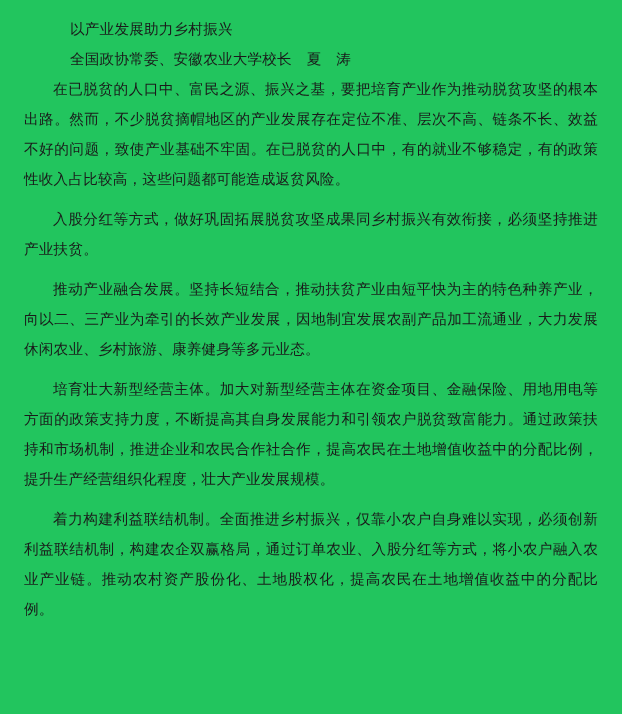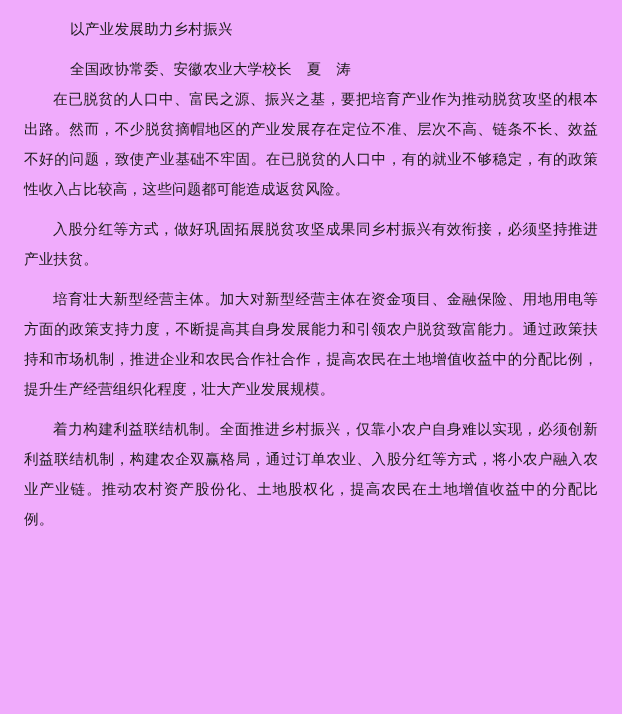--- a/index.html
+++ b/index.html
@@ -10,42 +10,41 @@
   body {
     width: 622px;
     height: 714px;
     overflow: hidden;
     font-family: "DejaVu Sans", "Liberation Sans", sans-serif;
   }
   .page {
     position: relative;
     width: 622px;
     height: 714px;
-    background: #f0abfc;
+    background: #22c55e;
     box-sizing: border-box;
     padding: 14px 24px 0 24px;
   }
   .doc-body {
     color: #1a1a1a;
     font-size: 14.6px;
     line-height: 30px;
     letter-spacing: 0.2px;
   }
   .title {
     margin: 0 0 0 0;
     padding-left: 46px;
     font-size: 14.6px;
     font-weight: normal;
     line-height: 30px;
     color: #1a1a1a;
   }
   .byline {
     padding-left: 46px;
     line-height: 30px;
-    margin-top: 10px;
     white-space: pre;
   }
   p.para {
     margin: 0;
     text-indent: 29px;
     text-align: justify;
     text-justify: inter-ideograph;
     line-height: 30px;
   }
   p.para + p.para {
@@ -60,17 +59,18 @@
 
 <div class="page">
   <div class="doc-body">
 
     <h1 class="title">以产业发展助力乡村振兴</h1>
 
     <div class="byline">全国政协常委、安徽农业大学校长　夏　涛</div>
 
     <p class="para first-para">在已脱贫的人口中、富民之源、振兴之基，要把培育产业作为推动脱贫攻坚的根本出路。然而，不少脱贫摘帽地区的产业发展存在定位不准、层次不高、链条不长、效益不好的问题，致使产业基础不牢固。在已脱贫的人口中，有的就业不够稳定，有的政策性收入占比较高，这些问题都可能造成返贫风险。</p>
     <p class="para">入股分红等方式，做好巩固拓展脱贫攻坚成果同乡村振兴有效衔接，必须坚持推进产业扶贫。</p>
+    <p class="para">推动产业融合发展。坚持长短结合，推动扶贫产业由短平快为主的特色种养产业，向以二、三产业为牵引的长效产业发展，因地制宜发展农副产品加工流通业，大力发展休闲农业、乡村旅游、康养健身等多元业态。</p>
     <p class="para">培育壮大新型经营主体。加大对新型经营主体在资金项目、金融保险、用地用电等方面的政策支持力度，不断提高其自身发展能力和引领农户脱贫致富能力。通过政策扶持和市场机制，推进企业和农民合作社合作，提高农民在土地增值收益中的分配比例，提升生产经营组织化程度，壮大产业发展规模。</p>
     <p class="para">着力构建利益联结机制。全面推进乡村振兴，仅靠小农户自身难以实现，必须创新利益联结机制，构建农企双赢格局，通过订单农业、入股分红等方式，将小农户融入农业产业链。推动农村资产股份化、土地股权化，提高农民在土地增值收益中的分配比例。</p>
 
   </div>
 </div>
 
 </body></html>

